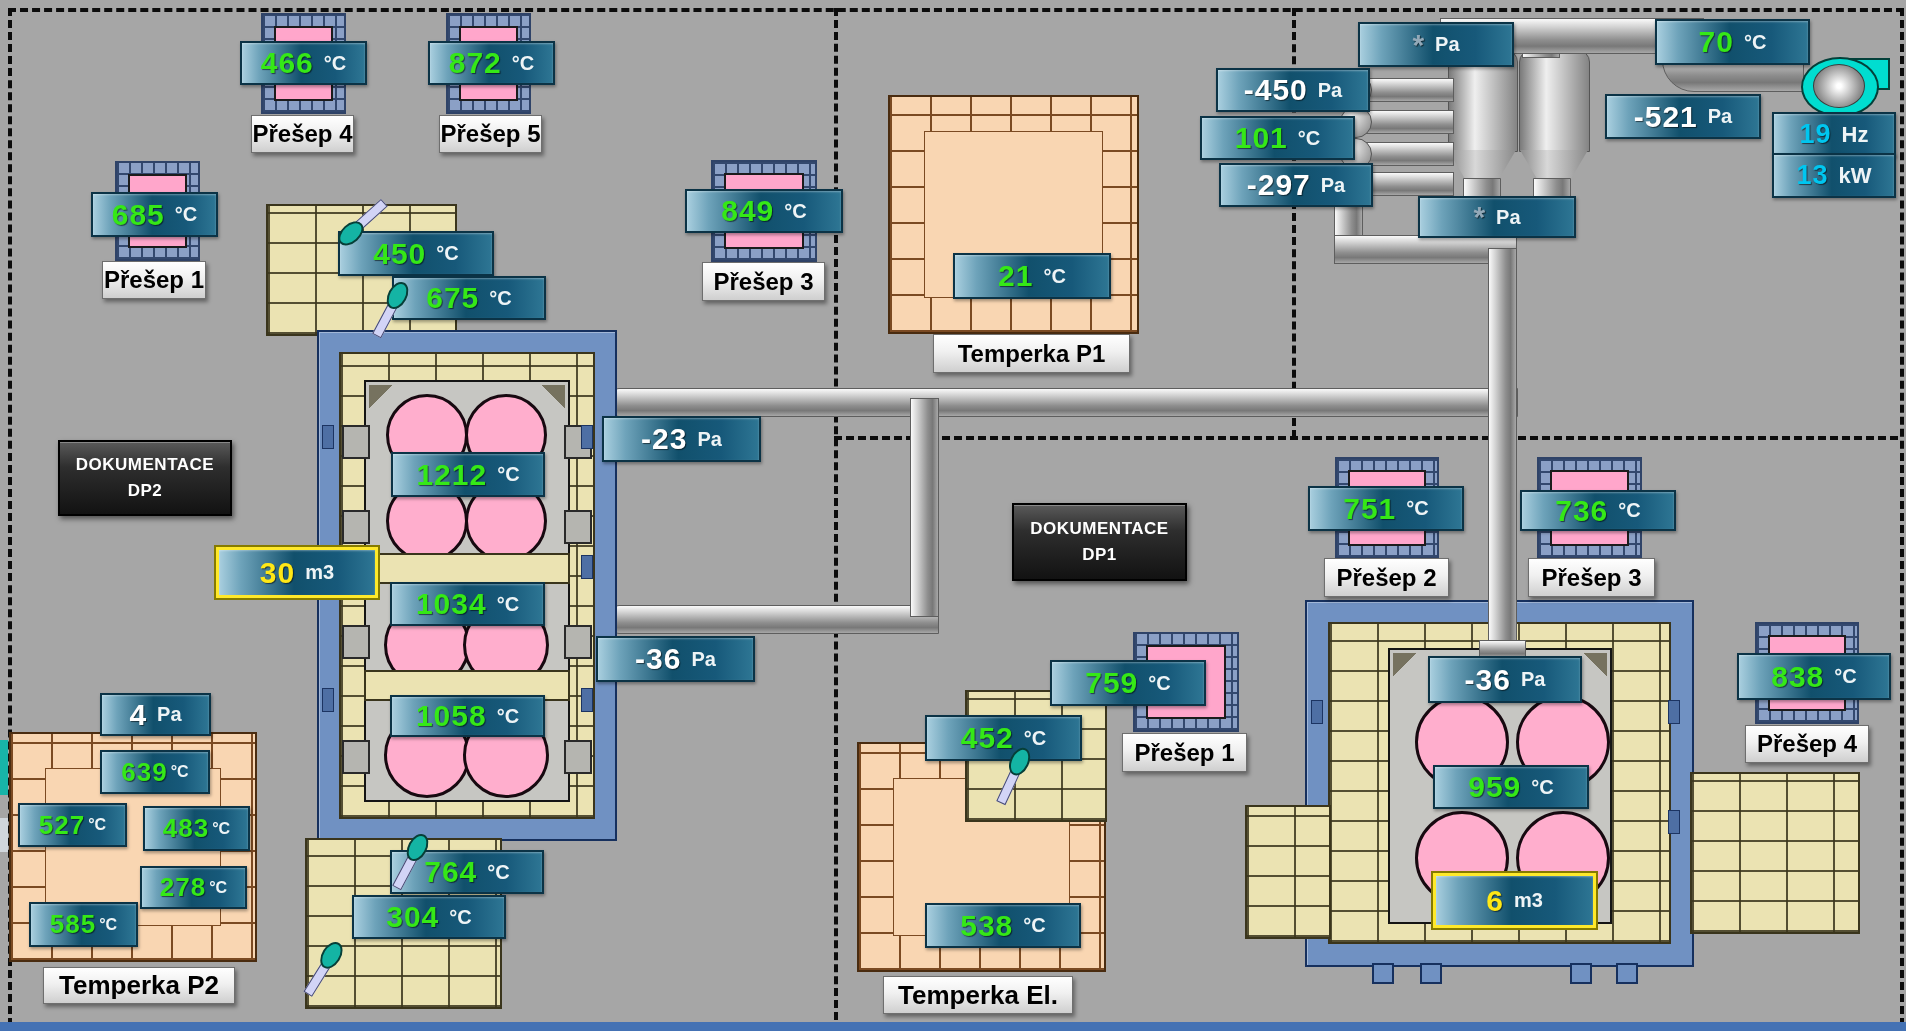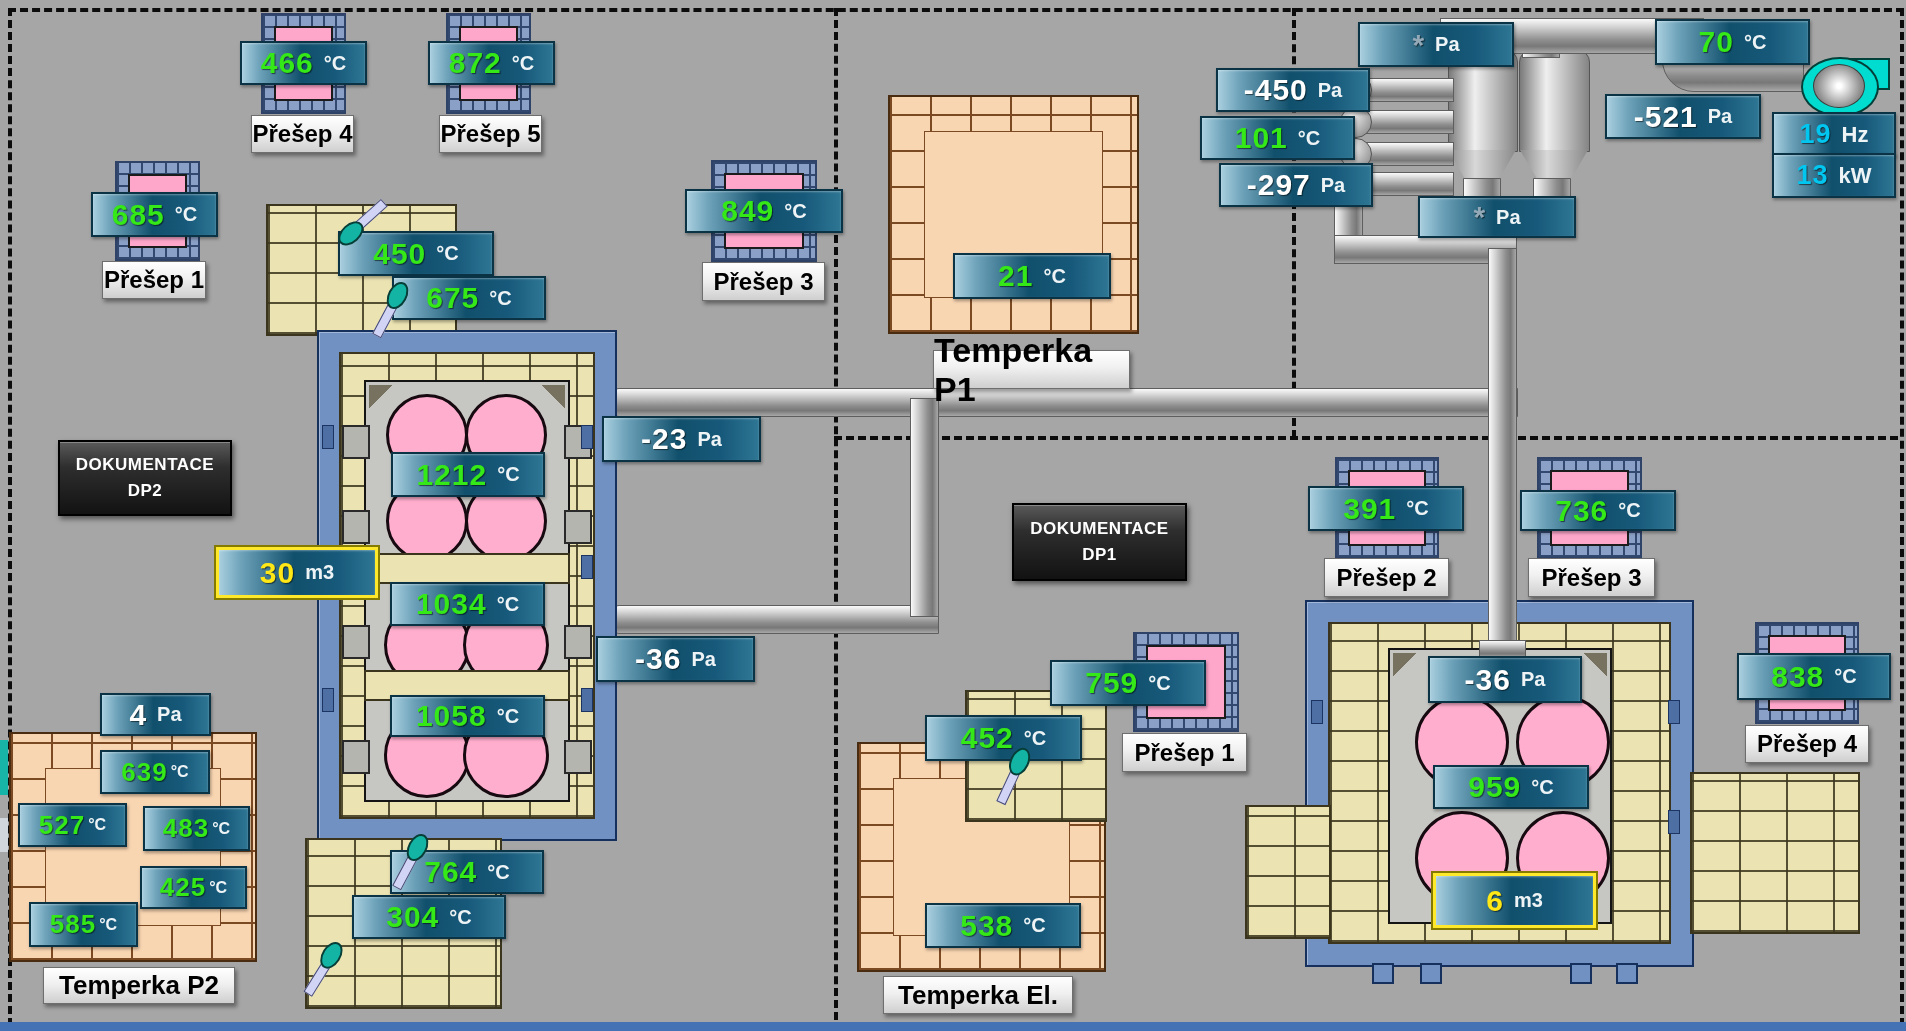--- a/index.html
+++ b/index.html
@@ -283,21 +283,21 @@
     </div>
   <div class="dsp tight" style="left:18px;top:803px;width:105px;height:40px">
     <span class="v g">527</span>
       <span class="u">°C</span>
     </div>
   <div class="dsp tight" style="left:143px;top:806px;width:103px;height:41px">
     <span class="v g">483</span>
       <span class="u">°C</span>
     </div>
   <div class="dsp tight" style="left:140px;top:866px;width:103px;height:39px">
-    <span class="v g">425</span>
+    <span class="v g">278</span>
       <span class="u">°C</span>
     </div>
   <div class="dsp tight" style="left:29px;top:902px;width:105px;height:41px">
     <span class="v g">585</span>
       <span class="u">°C</span>
     </div>
 
   <div class="dsp" style="left:953px;top:253px;width:154px;height:42px">
     <span class="v g">21</span>
       <span class="u">°C</span>
@@ -305,21 +305,21 @@
   <div class="dsp" style="left:925px;top:903px;width:152px;height:41px">
     <span class="v g">538</span>
       <span class="u">°C</span>
     </div>
   <div class="dsp" style="left:925px;top:715px;width:153px;height:42px">
     <span class="v g">452</span>
       <span class="u">°C</span>
     </div>
 
   <div class="dsp" style="left:1308px;top:486px;width:152px;height:41px">
-    <span class="v g">391</span>
+    <span class="v g">751</span>
       <span class="u">°C</span>
     </div>
   <div class="dsp" style="left:1520px;top:490px;width:152px;height:37px">
     <span class="v g">736</span>
       <span class="u">°C</span>
     </div>
   <div class="dsp" style="left:1050px;top:660px;width:152px;height:42px">
     <span class="v g">759</span>
       <span class="u">°C</span>
     </div>
@@ -395,21 +395,21 @@
     </div>
   <div class="lbl" style="left:1528px;top:558px;width:125px;height:37px">
       <span>Přešep 3</span>
     </div>
   <div class="lbl" style="left:1122px;top:733px;width:123px;height:37px">
       <span>Přešep 1</span>
     </div>
   <div class="lbl" style="left:1745px;top:725px;width:122px;height:36px">
       <span>Přešep 4</span>
     </div>
-  <div class="lbl" style="left:933px;top:350px;width:195px;height:37px;font-size:34px">
+  <div class="lbl" style="left:933px;top:334px;width:195px;height:37px;font-size:24px">
       <span>Temperka P1</span>
     </div>
   <div class="lbl" style="left:43px;top:967px;width:190px;height:35px;font-size:26px">
       <span>Temperka P2</span>
     </div>
   <div class="lbl" style="left:883px;top:976px;width:188px;height:36px;font-size:26px">
       <span>Temperka El.</span>
     </div>
 
   <div class="btn" style="left:58px;top:440px;width:170px;height:72px">

